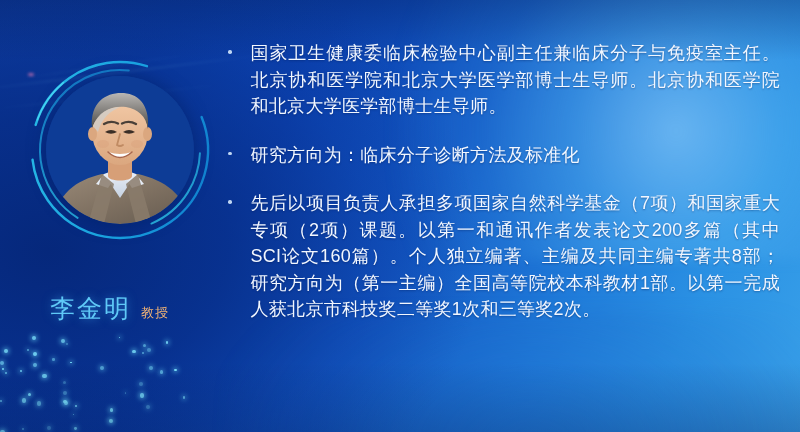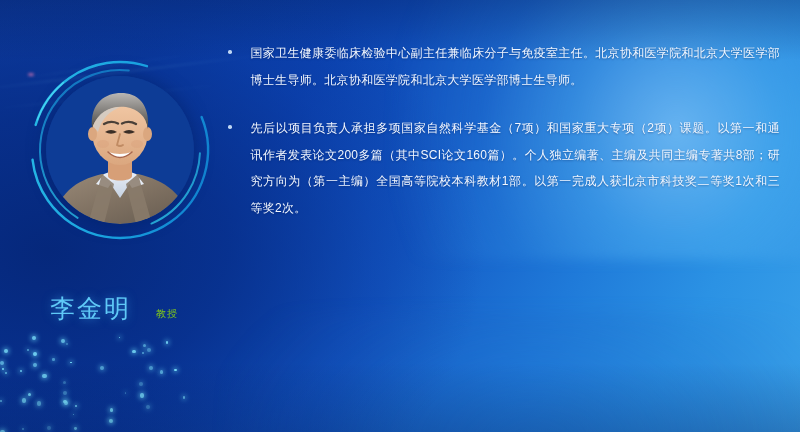--- a/index.html
+++ b/index.html
@@ -126,33 +126,33 @@
   
   .ph-svg { position: absolute; inset: 0; width: 100%; height: 100%; }
 
   
   .name-block {
     position: absolute;
     left: 50px;
     top: 292px;
     display: flex;
     align-items: baseline;
-    gap: 25px;
+    gap: 10px;
   }
   .name {
     font-size: 25px;
     letter-spacing: 2px;
     color: #5fc9f7;
     text-shadow: 0 0 10px rgba(70,180,245,.55);
     font-weight: 400;
   }
   .title-tag {
-    font-size: 10px;
+    font-size: 13px;
     letter-spacing: 1px;
-    color: #84cc16;
+    color: #fdba74;
     opacity: .95;
   }
 
   
   .bullets {
     position: absolute;
     left: 228px;
     top: 40px;
     width: 552px;
   }
@@ -165,21 +165,21 @@
   .dot {
     flex: 0 0 auto;
     width: 3.5px; height: 3.5px;
     border-radius: 50%;
     background: #cfe4fb;
     margin-top: 10px;
     margin-right: 19px;
     opacity: .92;
   }
   .btext {
-    font-size: 12px;
+    font-size: 18px;
     line-height: 26.5px;
     color: #f2f7ff;
     letter-spacing: .3px;
     text-align: justify;
     text-justify: inter-character;
     text-shadow: 0 1px 2px rgba(3,25,80,.40);
   }
 
   
   .wechat {
@@ -356,18 +356,22 @@
     <span class="title-tag">教授</span>
   </div>
 
   <div class="bullets">
     <div class="bullet">
       <span class="dot"></span>
       <span class="btext">国家卫生健康委临床检验中心副主任兼临床分子与免疫室主任。北京协和医学院和北京大学医学部博士生导师。北京协和医学院和北京大学医学部博士生导师。</span>
     </div>
     <div class="bullet">
       <span class="dot"></span>
+      <span class="btext">研究方向为：临床分子诊断方法及标准化</span>
+    </div>
+    <div class="bullet">
+      <span class="dot"></span>
       <span class="btext">先后以项目负责人承担多项国家自然科学基金（7项）和国家重大专项（2项）课题。以第一和通讯作者发表论文200多篇（其中SCI论文160篇）。个人独立编著、主编及共同主编专著共8部；研究方向为（第一主编）全国高等院校本科教材1部。以第一完成人获北京市科技奖二等奖1次和三等奖2次。</span>
     </div>
   </div>
 
 
 </div>
 
 </body></html>

